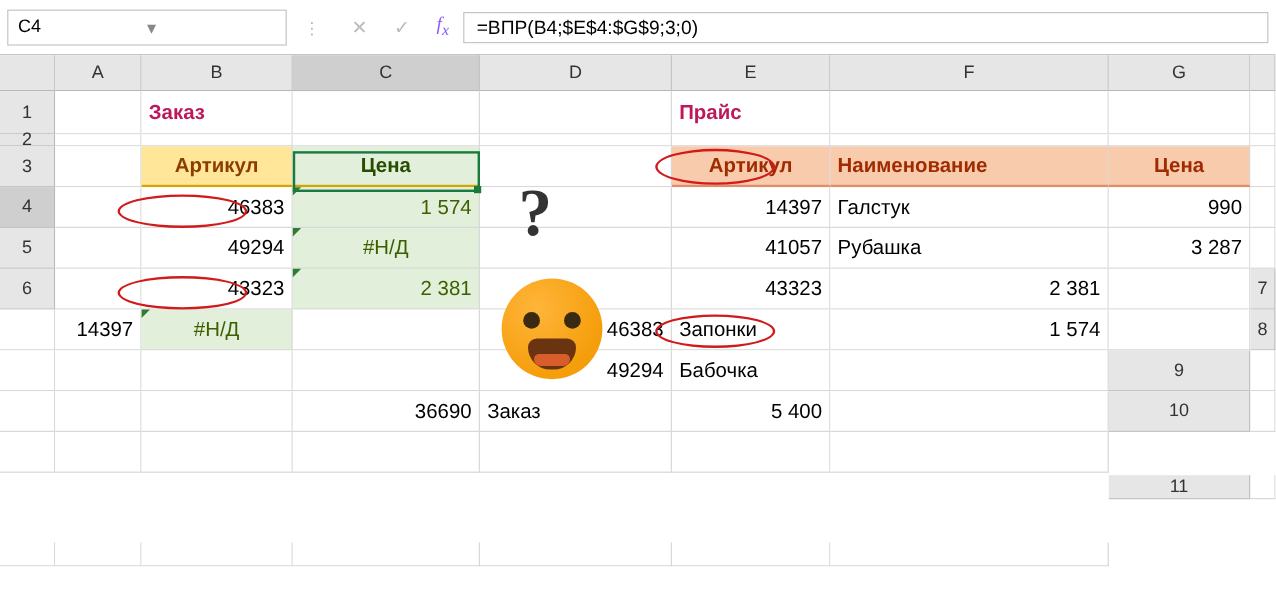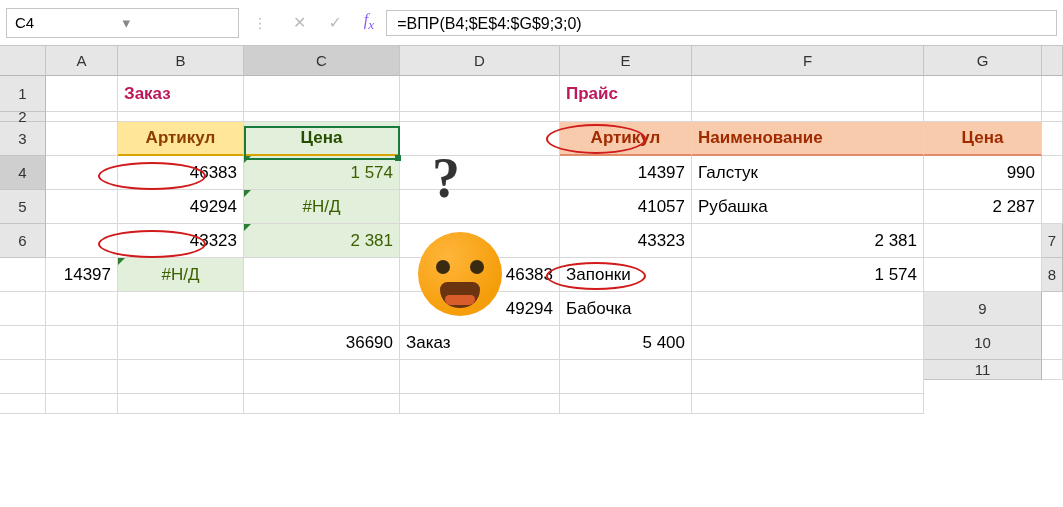--- a/index.html
+++ b/index.html
@@ -17,21 +17,21 @@
 .grid-wrap { position:relative; }
 .grid { display:grid; grid-template-columns:46px 72px 126px 156px 160px 132px 232px 118px 21px; }
 .colhead { height:30px; background:#e6e6e6; border-right:1px solid #c5c5c5; border-bottom:1px solid #b8b8b8; display:flex; align-items:center; justify-content:center; color:#333; font-size:15px; }
 .colhead.sel { background:#cfcfcf; }
 .corner { background:#e6e6e6; border-right:1px solid #c5c5c5; border-bottom:1px solid #b8b8b8; height:30px; }
 
 .rowhead { background:#e6e6e6; border-right:1px solid #b8b8b8; border-bottom:1px solid #c5c5c5; display:flex; align-items:center; justify-content:center; color:#333; font-size:15px; }
 .rowhead.sel { background:#cfcfcf; }
 
 .cell { border-right:1px solid #d8d8d8; border-bottom:1px solid #d8d8d8; display:flex; align-items:center; padding:0 6px; font-size:17px; background:#fff; position:relative; }
-.h36 { height:36px; } .h10 { height:10px; } .h34 { height:34px; } .h20 { height:20px; }
+.h36 { height:36px; } .h10 { height:10px; } .h34 { height:34px; } .h20 { height:20px;margin-top:36px; }
 
 .r { justify-content:flex-end; } .c { justify-content:center;text-align:right; }
 .bold { font-weight:700; }
 .gray { color:#be185d; }
 .hdr-yellow { background:#ffe699; color:#8c3d00; } .bb-or { border-bottom:2px solid #d6a300; }
 .hdr-green  { background:#e2efda; color:#264d00; }
 .hdr-pink   { background:#f8cbad; color:#a02b00; } .bb-pk { border-bottom:2px solid #e28b6b; }
 .bg-green   { background:#e2efda; color:#3c6000; }
 .tri::after { content:""; position:absolute; top:0; left:0; border-top:7px solid #2e7d32; border-right:7px solid transparent; }
 
@@ -113,21 +113,21 @@
       <div class="cell h34">Галстук</div>
       <div class="cell h34 r">990</div>
       <div class="cell h34"></div>
       <div class="rowhead h34">5</div>
       <div class="cell h34"></div>
       <div class="cell h34 r">49294</div>
       <div class="cell h34 bg-green c tri">#Н/Д</div>
       <div class="cell h34"></div>
       <div class="cell h34 r">41057</div>
       <div class="cell h34">Рубашка</div>
-      <div class="cell h34 r">2 287</div>
+      <div class="cell h34 r">3 287</div>
       <div class="cell h34"></div>
       <div class="rowhead h34">6</div>
       <div class="cell h34"></div>
       <div class="cell h34 r">43323</div>
       <div class="cell h34 bg-green r tri">2 381</div>
       <div class="cell h34"></div>
       <div class="cell h34 r">43323</div>
       <div class="cell h34 r">2 381</div>
       <div class="cell h34"></div>
       <div class="rowhead h34">7</div>

